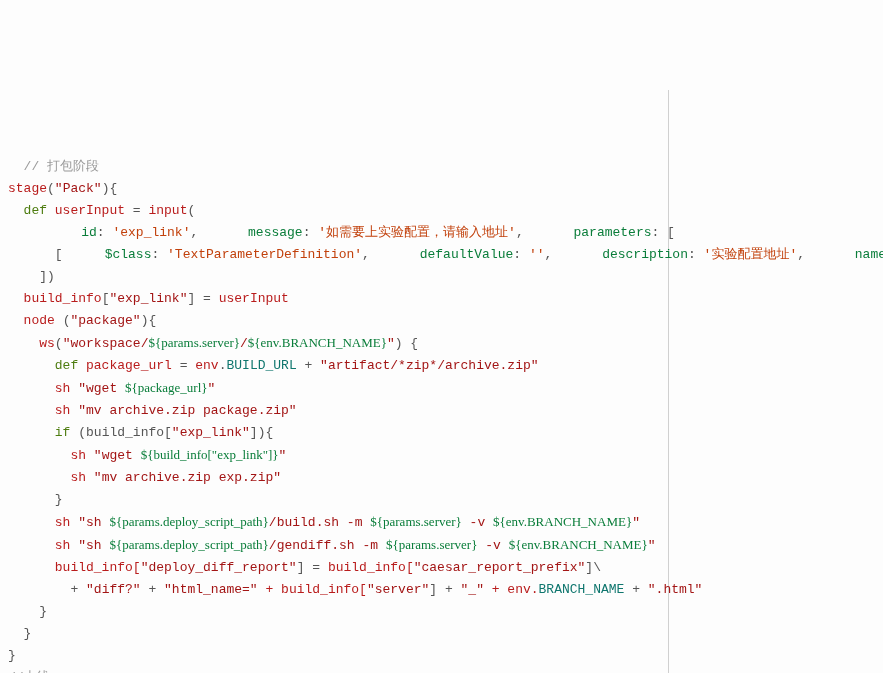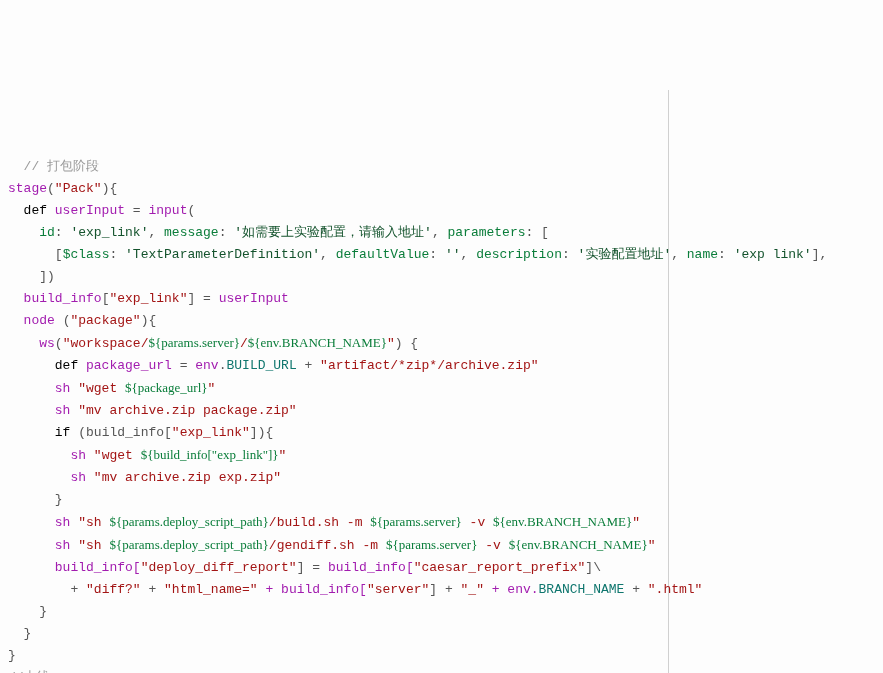--- a/index.html
+++ b/index.html
@@ -18,27 +18,27 @@
     position: absolute;
     top: 0;
     bottom: 0;
     left: 660px;
     width: 1px;
     background: #d0d0d0;
     z-index: 0;
   }
   .line { display: block; position: relative; z-index: 1; }
   .c-comment { color: #9a9a9a; }
-  .c-kw { color: #000000; }
+  .c-kw { color: #4d7c0f; }
   .c-str { color: #a31515; }
-  .c-str2 { color: #14532d; text-align: center; }
-  .c-ident { color: #a21caf; }
+  .c-str2 { color: #c2410c; text-align: center; }
+  .c-ident { color: #b91c1c; }
   .c-prop { color: #0f766e; }
   .c-punc { color: #555; }
-  .c-param { color: #0a7d3a; }
+  .c-param { color: #0a7d3a; margin-left: 42px; }
   .c-interp { color: #0a7d3a; font-family: Liberation Serif, serif; }
 </style>
 </head>
 <body>
 
 
 
 <div class="code-block">
   <div class="vline"></div>
   <div id="code-lines"><div class="line"><span>  </span><span class="c-comment">// 打包阶段</span></div><div class="line"><span></span><span class="c-ident">stage</span><span class="c-punc">(</span><span class="c-str">"Pack"</span><span class="c-punc">){</span></div><div class="line"><span>  </span><span class="c-kw">def</span><span class="c-ident"> userInput </span><span class="c-punc">=</span><span class="c-ident"> input</span><span class="c-punc">(</span></div><div class="line"><span>    </span><span class="c-param">id</span><span class="c-punc">: </span><span class="c-str2">'exp_link'</span><span class="c-punc">, </span><span class="c-param">message</span><span class="c-punc">: </span><span class="c-str2">'如需要上实验配置，请输入地址'</span><span class="c-punc">, </span><span class="c-param">parameters</span><span class="c-punc">: [</span></div><div class="line"><span>      </span><span class="c-punc">[</span><span class="c-param">$class</span><span class="c-punc">: </span><span class="c-str2">'TextParameterDefinition'</span><span class="c-punc">, </span><span class="c-param">defaultValue</span><span class="c-punc">: </span><span class="c-str2">''</span><span class="c-punc">, </span><span class="c-param">description</span><span class="c-punc">: </span><span class="c-str2">'实验配置地址'</span><span class="c-punc">, </span><span class="c-param">name</span><span class="c-punc">: </span><span class="c-str2">'exp link'</span><span class="c-punc">],</span></div><div class="line"><span>    </span><span class="c-punc">])</span></div><div class="line"><span>  </span><span class="c-ident">build_info</span><span class="c-punc">[</span><span class="c-str">"exp_link"</span><span class="c-punc">] </span><span class="c-punc">=</span><span class="c-ident"> userInput</span></div><div class="line"><span>  </span><span class="c-ident">node </span><span class="c-punc">(</span><span class="c-str">"package"</span><span class="c-punc">){</span></div><div class="line"><span>    </span><span class="c-ident">ws</span><span class="c-punc">(</span><span class="c-str">"workspace/</span><span class="c-interp">${params.server}</span><span class="c-str">/</span><span class="c-interp">${env.BRANCH_NAME}</span><span class="c-str">"</span><span class="c-punc">) {</span></div><div class="line"><span>      </span><span class="c-kw">def</span><span class="c-ident"> package_url </span><span class="c-punc">=</span><span class="c-ident"> env</span><span class="c-punc">.</span><span class="c-prop">BUILD_URL</span><span class="c-punc"> + </span><span class="c-str">"artifact/*zip*/archive.zip"</span></div><div class="line"><span>      </span><span class="c-ident">sh </span><span class="c-str">"wget </span><span class="c-interp">${package_url}</span><span class="c-str">"</span></div><div class="line"><span>      </span><span class="c-ident">sh </span><span class="c-str">"mv archive.zip package.zip"</span></div><div class="line"><span>      </span><span class="c-kw">if</span><span class="c-punc"> (build_info[</span><span class="c-str">"exp_link"</span><span class="c-punc">]){</span></div><div class="line"><span>        </span><span class="c-ident">sh </span><span class="c-str">"wget </span><span class="c-interp">${build_info["exp_link"]}</span><span class="c-str">"</span></div><div class="line"><span>        </span><span class="c-ident">sh </span><span class="c-str">"mv archive.zip exp.zip"</span></div><div class="line"><span>      </span><span class="c-punc">}</span></div><div class="line"><span>      </span><span class="c-ident">sh </span><span class="c-str">"sh </span><span class="c-interp">${params.deploy_script_path}</span><span class="c-str">/build.sh -m </span><span class="c-interp">${params.server}</span><span class="c-str"> -v </span><span class="c-interp">${env.BRANCH_NAME}</span><span class="c-str">"</span></div><div class="line"><span>      </span><span class="c-ident">sh </span><span class="c-str">"sh </span><span class="c-interp">${params.deploy_script_path}</span><span class="c-str">/gendiff.sh -m </span><span class="c-interp">${params.server}</span><span class="c-str"> -v </span><span class="c-interp">${env.BRANCH_NAME}</span><span class="c-str">"</span></div><div class="line"><span>      </span><span class="c-ident">build_info[</span><span class="c-str">"deploy_diff_report"</span><span class="c-punc">] </span><span class="c-punc">=</span><span class="c-ident"> build_info[</span><span class="c-str">"caesar_report_prefix"</span><span class="c-punc">]\</span></div><div class="line"><span>        </span><span class="c-punc">+ </span><span class="c-str">"diff?"</span><span class="c-punc"> + </span><span class="c-str">"html_name="</span><span class="c-ident"> + build_info[</span><span class="c-str">"server"</span><span class="c-punc">] + </span><span class="c-str">"_"</span><span class="c-ident"> + env.</span><span class="c-prop">BRANCH_NAME</span><span class="c-punc"> + </span><span class="c-str">".html"</span></div><div class="line"><span>    </span><span class="c-punc">}</span></div><div class="line"><span>  </span><span class="c-punc">}</span></div><div class="line"><span></span><span class="c-punc">}</span></div><div class="line"><span></span><span class="c-comment">//上线</span></div></div>

